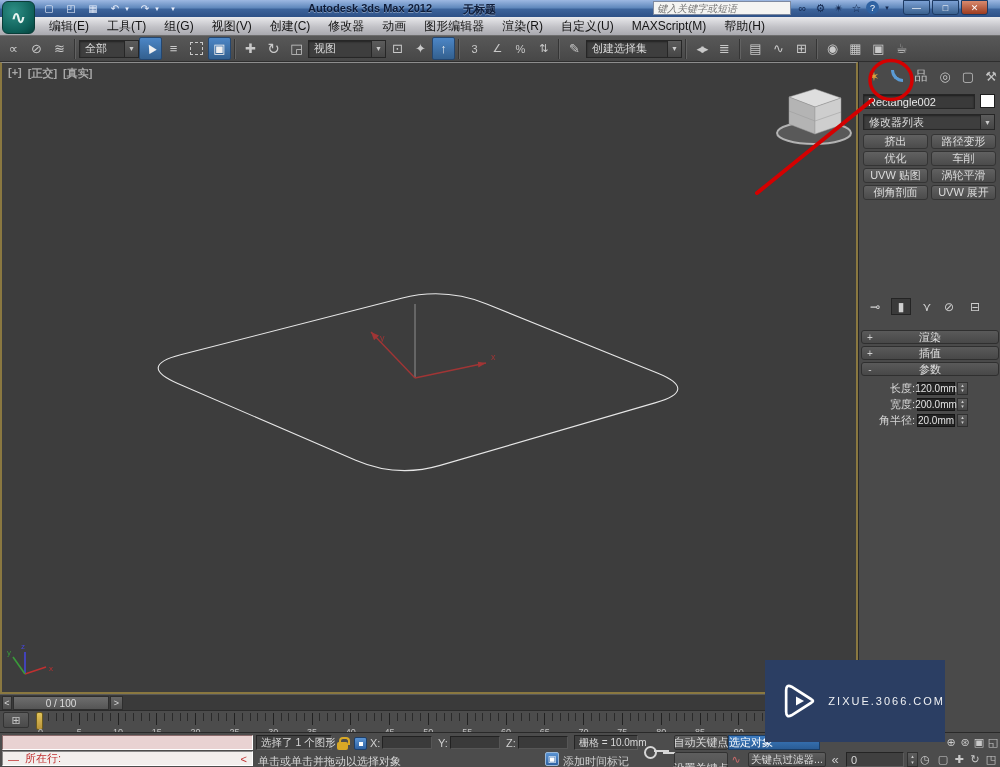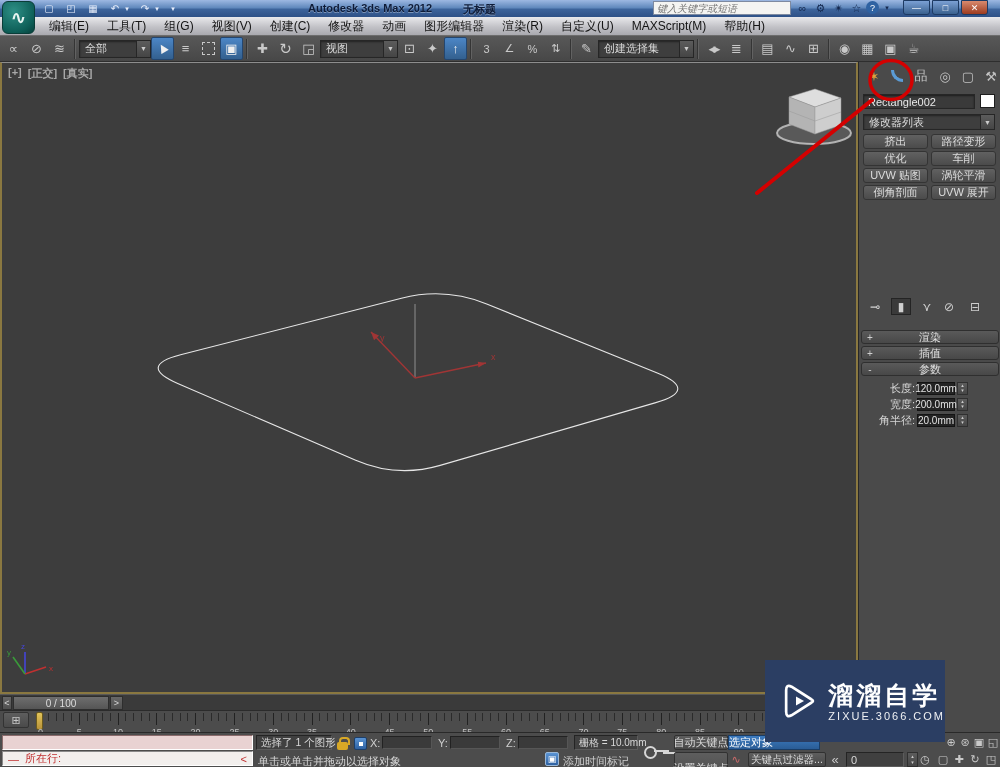--- a/index.html
+++ b/index.html
@@ -138,21 +138,21 @@
   <span class="menuitem">自定义(U)</span>
   <span class="menuitem">MAXScript(M)</span>
   <span class="menuitem">帮助(H)</span>
 </div>
 
 <div class="abs toolbar">
   <span class="ti">∝</span>
   <span class="ti">⊘</span>
   <span class="ti">≋</span>
   <span class="sep"></span>
-  <span class="combo" style="width:72px">
+  <span class="combo" style="width:60px">
     <span>全部</span>
     <span class="ca">▼</span>
   </span>
   <span class="ti active" style="transform:none">
       <span style="display:inline-block;transform:rotate(-120deg);font-size:11px">▶</span>
     </span>
   <span class="ti">≡</span>
   <span class="ti">
       <span class="dashedbox"></span>
     </span>
@@ -377,16 +377,15 @@
   <ellipse cx="891" cy="80" rx="21" ry="19.5" fill="none" stroke="#d40000" stroke-width="3.5"></ellipse>
   <line x1="757" y1="193" x2="872" y2="100" stroke="#d40000" stroke-width="4" stroke-linecap="round"></line>
 </svg>
 
 <div class="abs watermark">
   <svg width="44" height="44" viewBox="0 0 44 44">
     <path d="M14 6 L36 20 Q40 22 36 24 L14 38 Q8 41 8 34 L8 10 Q8 3 14 6 Z" fill="none" stroke="#ffffff" stroke-width="3"></path>
     <polygon points="19,17 28,22 19,27" fill="#ffffff"></polygon>
   </svg>
   <div class="wmtext">
-    <div class="wmbrand">溜溜自学</div>
     <div class="wmsite">zixue.3066.com</div>
   </div>
 </div>
 
 </body></html>

